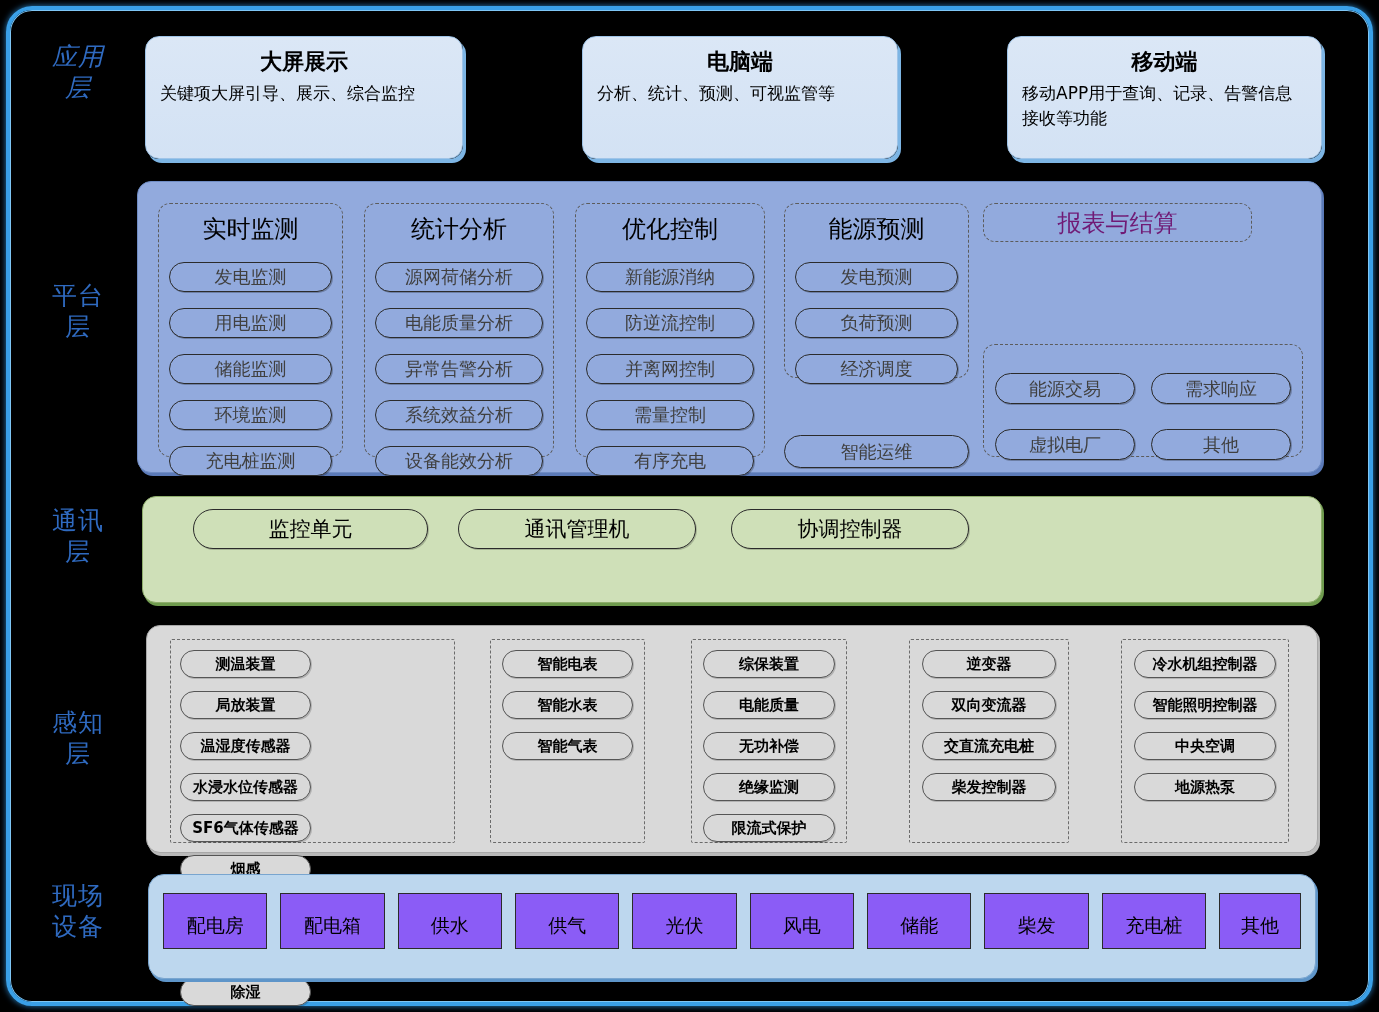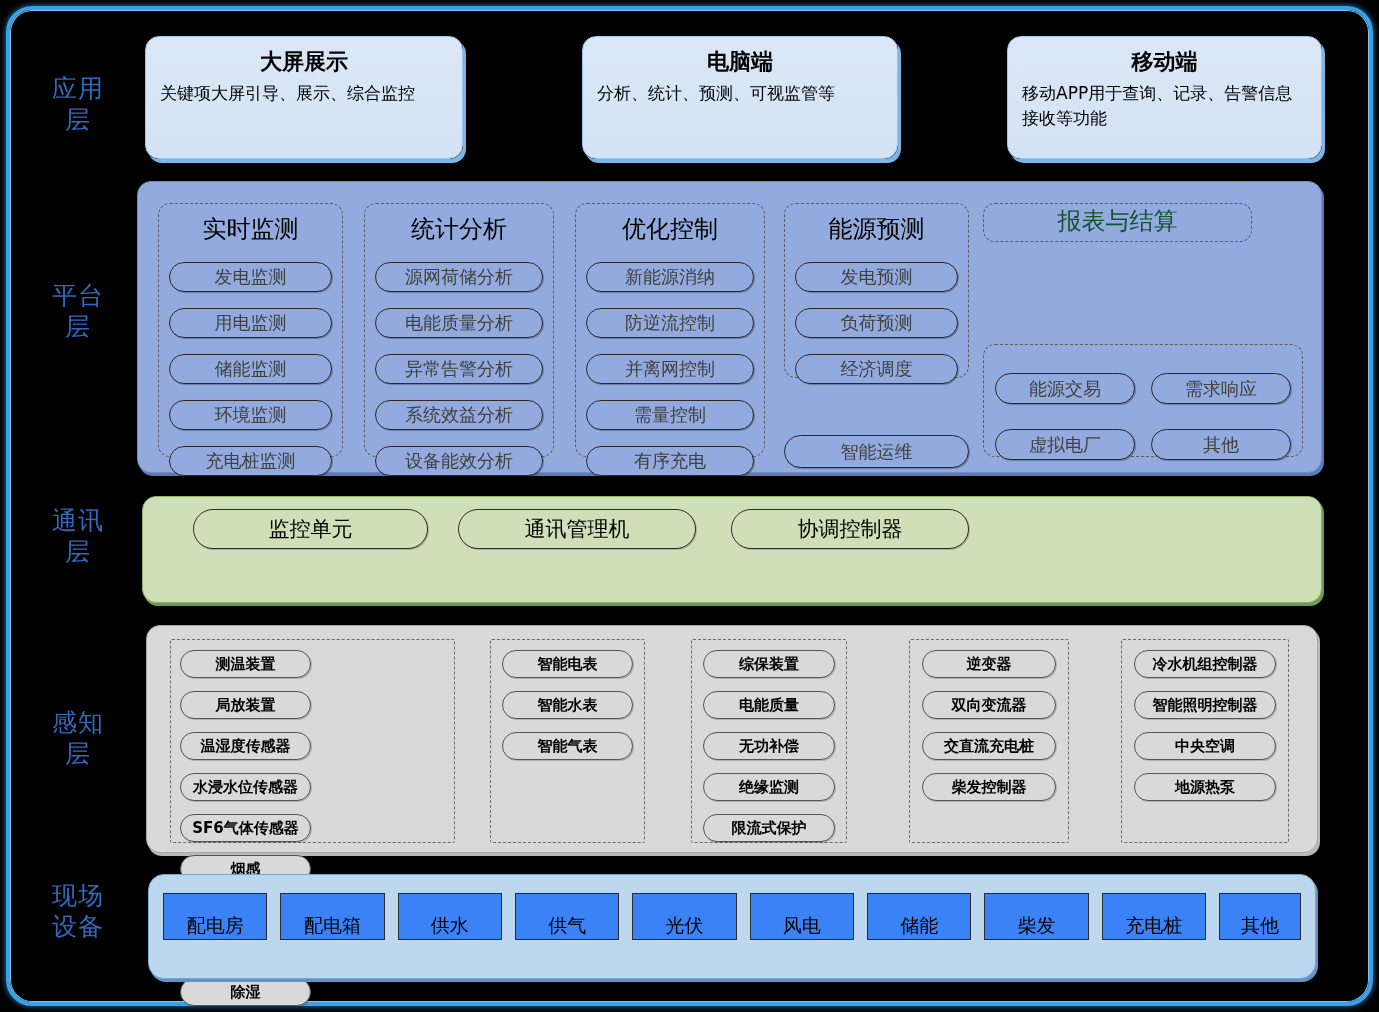--- a/index.html
+++ b/index.html
@@ -143,22 +143,22 @@
 
   
   #pg-4-title {
     position: absolute;
     left: 845px; top: 21px; width: 269px; height: 39px;
     border: 1px dashed #5c5c5c;
     border-radius: 12px;
     text-align: center;
     font-size: 24px;
     line-height: 37px;
-    color: #14532d;
-    font-family: Liberation Mono, monospace;
+    color: #701a75;
+    font-family: Liberation Sans, sans-serif;
   }
   .rs-grid {
     position: absolute;
     display: grid;
     grid-template-columns: 1fr 1fr;
     column-gap: 16px;
     row-gap: 9px;
   }
   #rs-top { left: 849px; top: 66px; width: 312px; }
   #rs-top .pill { width: 148px; margin-bottom: 0; height: 32px; line-height: 30px; }
@@ -239,37 +239,37 @@
 
   
   #field-row {
     position: absolute;
     left: 14px; top: 18px; right: 14px;
     display: flex;
     gap: 13px;
   }
   .field-box {
     flex: 1 1 0;
-    height: 47px;
-    background: #3b82f6;
+    height: 56px;
+    background: #8b5cf6;
     border: 1px solid #2b2b2b;
     font-size: 19px;
     line-height: 62px;
     text-align: center;
     color: #000;
     font-family: "DejaVu Sans", "Liberation Sans", sans-serif;
   }
   .field-box.narrow { flex: 0 0 82px; }
 </style>
 </head>
 <body>
 
 <div id="outer-frame"></div>
 
-<div class="layer-label" style="top:73px;">应用层</div>
+<div class="layer-label" style="top:41px;font-style:italic;">应用层</div>
 <div class="layer-label" style="top:280px;">平台层</div>
 <div class="layer-label" style="top:505px;">通讯层</div>
 <div class="layer-label" style="top:707px;">感知层</div>
 <div class="layer-label" style="top:880px;">现场设备</div>
 
 <div class="app-card" id="app-card-0">
   <div class="title">大屏展示</div>
   <div class="desc">关键项大屏引导、展示、综合监控</div>
 </div>
 <div class="app-card" id="app-card-1">

